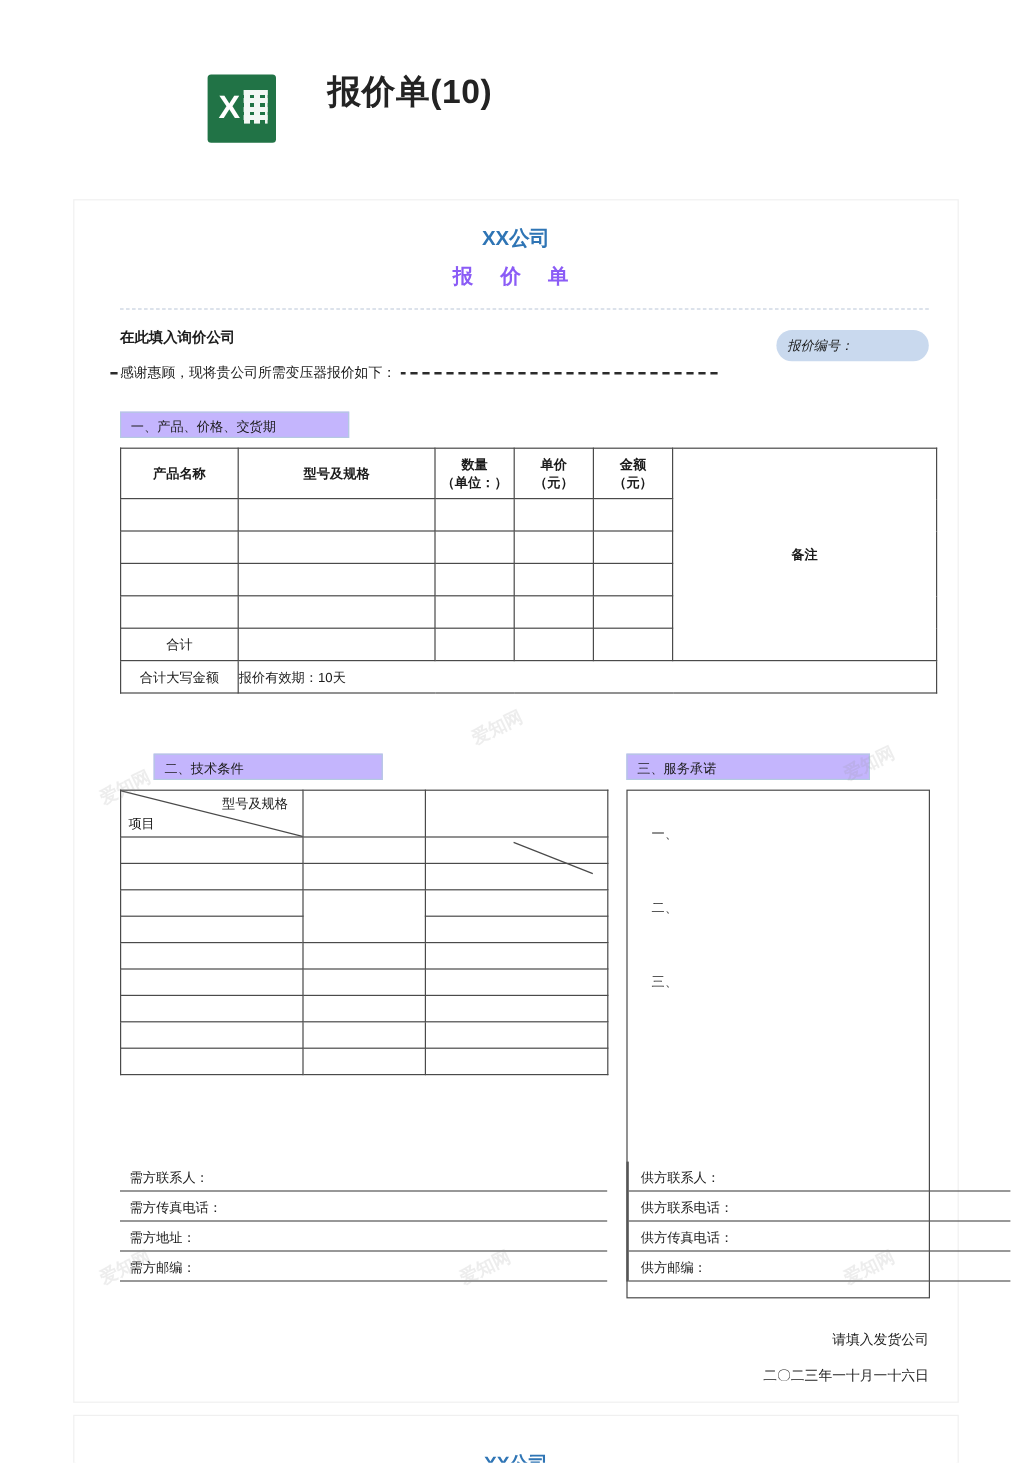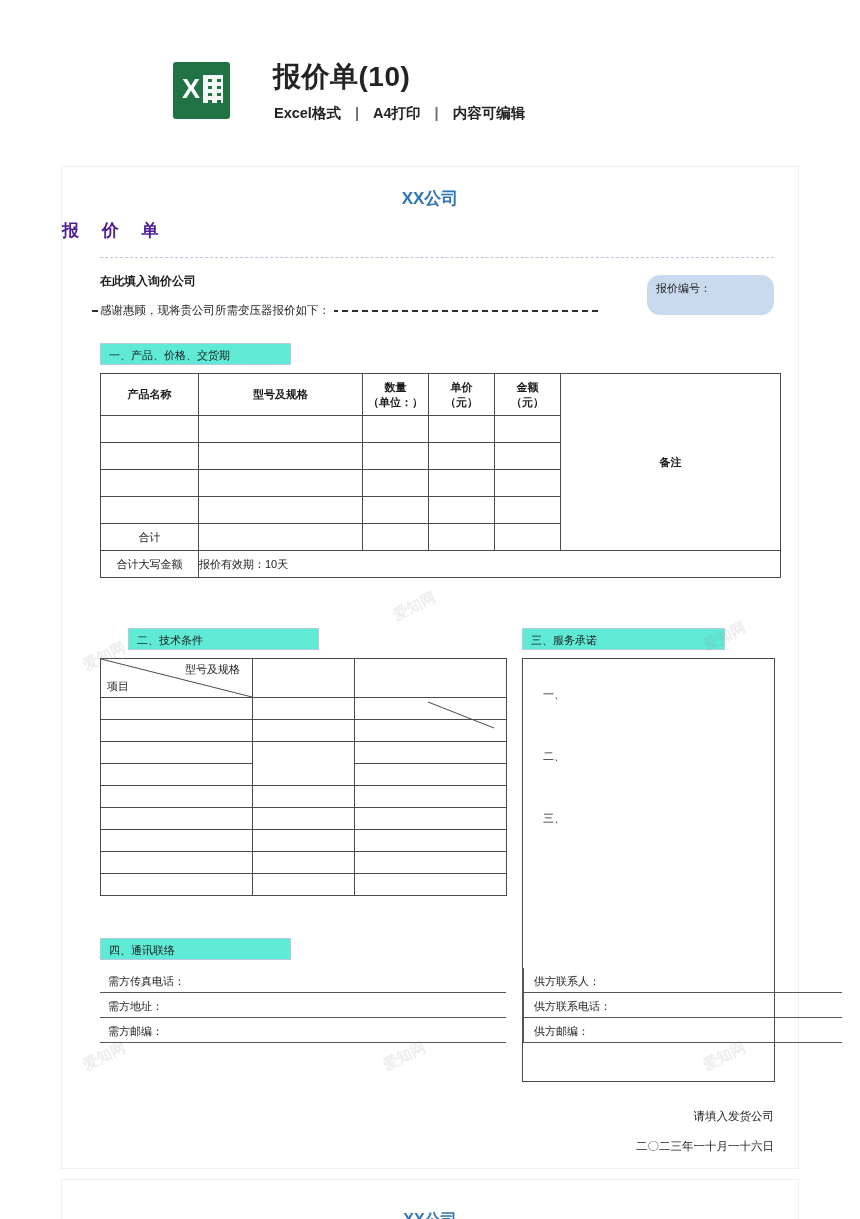--- a/index.html
+++ b/index.html
@@ -110,22 +110,22 @@
     top: 20px;
     text-align: center;
     color: #2f75b5;
     font-size: 17px;
     font-weight: bold;
   }
   .doc-title {
     position: absolute;
     left: 0; right: 0;
     top: 52px;
-    text-align: left;
-    color: #4c1d95;
+    text-align: center;
+    color: #8b5cf6;
     font-size: 17px;
     font-weight: bold;
     letter-spacing: 9px;
   }
   .rule {
     position: absolute;
     left: 38px;
     right: 24px;
     top: 90px;
     border-top: 1px dashed #b9c6d8;
@@ -153,37 +153,38 @@
     left: 30px;
     right: 200px;
     top: 143px;
     border-top: 2px dashed #2b2b2b;
   }
   .quote-no {
     position: absolute;
     right: 24px;
     top: 108px;
     width: 127px;
-    height: 40px;
+    height: 26px;
     background: #c9d9ee;
     border-radius: 13px;
+    font-style: italic;
   }
   .quote-no span {
     position: absolute;
     left: 9px;
     top: 6px;
     font-size: 11px;
     color: #1b1b1b;
   }
 
   
   .sec-bar {
     position: absolute;
     height: 22px;
-    background: #5eead4;
+    background: #c4b5fd;
     border: 1px solid #b4c9e2;
     box-sizing: border-box;
   }
   .sec-bar span {
     position: absolute;
     left: 8px;
     top: 4px;
     font-size: 11px;
     color: #1b1b1b;
   }
@@ -279,27 +280,20 @@
 </style>
 </head>
 <body>
 
 <div class="doc-header">
   <div class="xls-logo">
     <div class="x-letter">X</div>
     <div class="grid"></div>
   </div>
   <div class="header-title">报价单(10)</div>
-  <div class="header-meta">
-    <span>Excel格式</span>
-    <span class="sep">|</span>
-    <span>A4打印</span>
-    <span class="sep">|</span>
-    <span>内容可编辑</span>
-  </div>
 </div>
 
 <div class="sheet">
 
   <div class="company">XX公司</div>
   <div class="doc-title">报 价 单</div>
   <div class="rule"></div>
 
   <div class="to-company">在此填入询价公司</div>
 
@@ -464,42 +458,45 @@
   <svg class="diag" style="left:38px; top:491px; width:406px; height:230px">
     <line x1="1" y1="1" x2="152" y2="39" stroke="#4a4a4a" stroke-width="1"></line>
   </svg>
 
   <div class="service-box">
     <div class="item i1">一、</div>
     <div class="item i2">二、</div>
     <div class="item i3">三、</div>
   </div>
 
-  <div class="sec-bar" id="sec4">
-    <span>四、通讯联络</span>
-  </div>
 
   <div class="contact-block" id="contacts-left">
     <div class="contact-row">
+        <span class="lbl">需方联系人：</span>
+      </div>
+    <div class="contact-row">
         <span class="lbl">需方传真电话：</span>
       </div>
     <div class="contact-row">
         <span class="lbl">需方地址：</span>
       </div>
     <div class="contact-row">
         <span class="lbl">需方邮编：</span>
       </div>
   </div>
 
   <div class="contact-block" id="contacts-right">
     <div class="contact-row">
         <span class="lbl">供方联系人：</span>
       </div>
     <div class="contact-row">
         <span class="lbl">供方联系电话：</span>
+      </div>
+    <div class="contact-row">
+        <span class="lbl">供方传真电话：</span>
       </div>
     <div class="contact-row">
         <span class="lbl">供方邮编：</span>
       </div>
   </div>
 
   <div class="footer-line" id="footer-company">请填入发货公司</div>
   <div class="footer-line" id="footer-date">二〇二三年一十月一十六日</div>
 
   <div class="wm" style="left:330px; top:430px;">爱知网</div>

